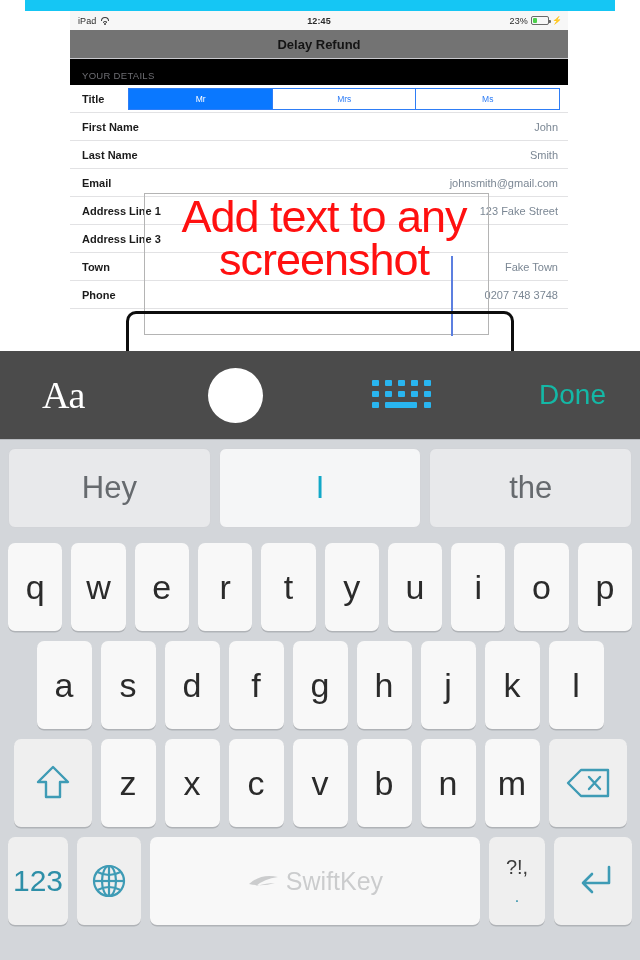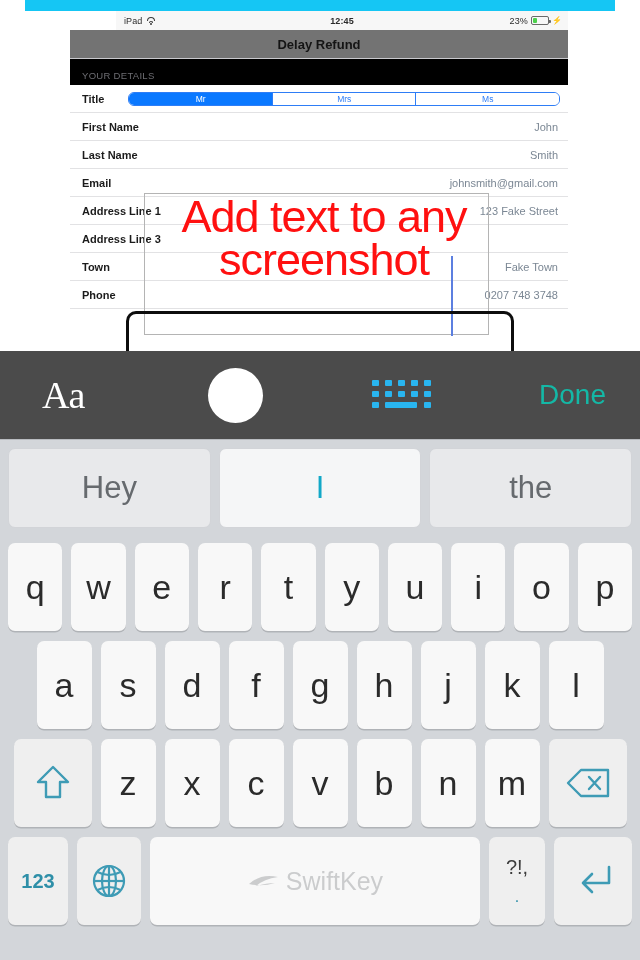--- a/index.html
+++ b/index.html
@@ -18,21 +18,21 @@
   }
 
   
   .shot {
     position: absolute; left: 70px; top: 11px; width: 498px; height: 340px;
     background: #ffffff; overflow: hidden;
   }
   .statusbar {
     position: relative; height: 19px; background: #F7F7F7;
     display: flex; align-items: center;
-    font-size: 9px; color: #2b2b2b; letter-spacing: .1px; margin-left: 46px;
+    font-size: 9px; color: #2b2b2b; letter-spacing: .1px;
   }
   .sb-left { position: absolute; left: 8px; display: flex; align-items: center; gap: 4px; }
   .sb-center { position: absolute; left: 0; right: 0; text-align: center; font-weight: bold; }
   .sb-right { position: absolute; right: 6px; display: flex; align-items: center; gap: 3px; }
   .wifi-icon { display: inline-block; width: 9px; height: 7px; position: relative; }
   .wifi-icon i {
     position: absolute; left: 50%; bottom: 0;
     border: 1.1px solid #333; border-top: none; border-left: none; border-right: none;
   }
   .wifi-icon i:nth-child(1){ width:8px; height:4px; border:1.1px solid #3a3a3a; border-bottom:none;
@@ -64,22 +64,22 @@
   .row {
     height: 28px; display:flex; align-items:center; padding: 0 10px 0 12px;
     border-bottom: 1px solid #e2e2e4; background:#fff;
     font-size: 11px;
   }
   .row .lbl { font-weight: bold; color:#1b1b1b; }
   .row .val { margin-left:auto; color:#7b8794; font-weight: normal; }
   .row.title-row { padding-right: 8px; gap: 8px; }
 
   .seg {
-    margin-left: 16px; flex: 1; display:flex; height: 14px;
-    border: 1px solid #2E7DF6; border-radius: 6px; overflow:hidden;
+    margin-left: 16px; flex: 1; display:flex; height: 22px;
+    border: 1px solid #2E7DF6; border-radius: 0; overflow:hidden;
   }
   .seg div {
     flex:1; display:flex; align-items:center; justify-content:center;
     font-size: 8.5px; color:#2E7DF6; background:#fff;
     border-right: 1px solid #2E7DF6;
   }
   .seg div:last-child { border-right:none; }
   .seg div.on { background:#0A78FF; color:#fff; }
 
   
@@ -149,21 +149,21 @@
   .krow.r1 { padding-top: 6px; }
   .key {
     background:#F8F8F8; border-radius: 7px;
     box-shadow: 0 1.5px 0 #b0b3b7;
     display:flex; align-items:center; justify-content:center;
     font-size: 34px; color:#2b2b2b; font-weight: 300;
   }
   .key.letter { width: 55px; height: 88px; }
   .key.fn { background:#EFEFEF; }
   .key.shift, .key.back { width: 78px; height: 88px; }
-  .key.num { width: 60px; height: 88px; font-size: 20px; color:#2E8FA8; font-weight:700; }
+  .key.num { width: 60px; height: 88px; font-size: 30px; color:#2E8FA8; font-weight:400; }
   .key.globe { width: 64px; height: 88px; }
   .key.space { flex:1; height: 88px; }
   .key.punct { width: 56px; height: 88px; }
   .key.enter { width: 78px; height: 88px; }
   .key.punct .p-top { font-size: 20px; color:#3b3b3b; line-height:1; }
   .key.punct .p-bot { font-size: 16px; color:#2E8FA8; line-height:1; margin-top:12px; }
   .punct-inner { display:flex; flex-direction:column; align-items:center; }
 
   .swiftkey { display:flex; align-items:center; gap:5px; opacity:.42; }
   .swiftkey .sk-word { font-size: 25px; color:#8e9194; font-family:"Liberation Sans",sans-serif; }

